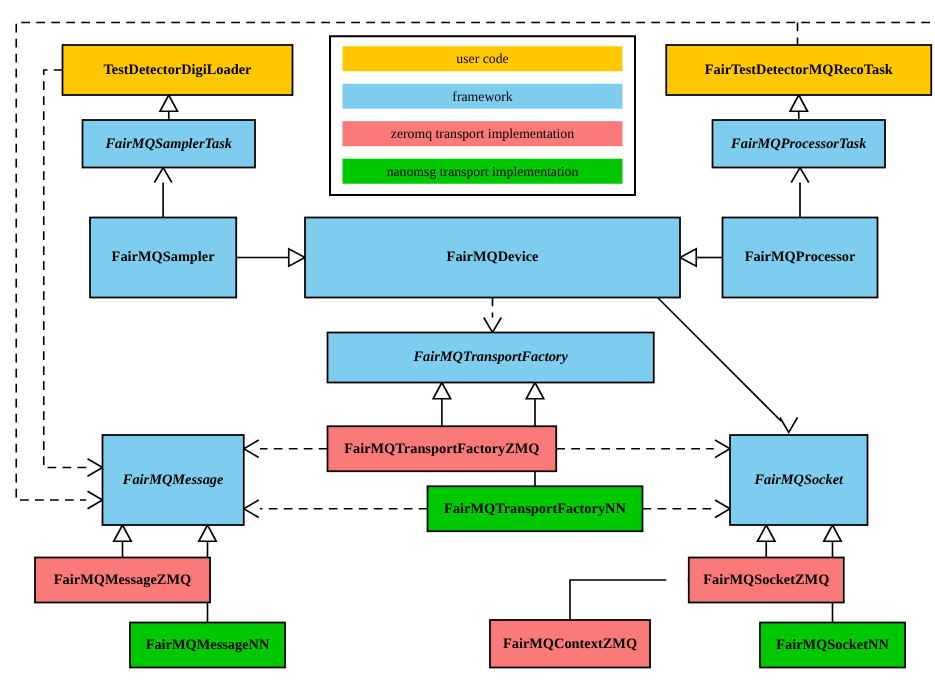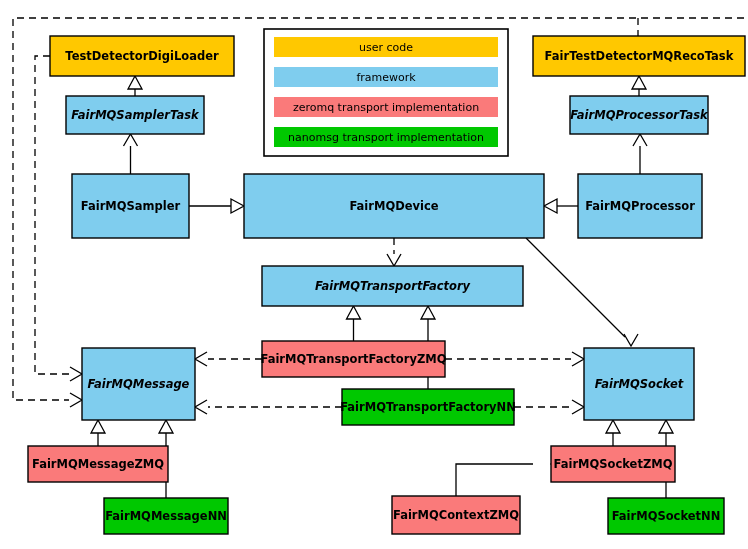--- a/index.html
+++ b/index.html
@@ -1,18 +1,18 @@
 <!DOCTYPE html>
 <html><head>
 <meta charset="utf-8">
 <style>
   html,body{margin:0;padding:0;background:#ffffff;}
   body{width:748px;height:549px;overflow:hidden;
        font-family:"DejaVu Sans","Liberation Sans",sans-serif;}
-  #stage{position:relative;width:748px;height:519px;}
+  #stage{position:relative;width:748px;height:519px;font-family:Liberation Serif, serif;}
   svg{position:absolute;left:0;top:0;width:748px;height:549px;}
   .cls-rect{stroke:#000000;stroke-width:1.4;}
   .cls-label{font-size:11.5px;font-weight:bold;text-anchor:middle;
              dominant-baseline:central;fill:#000000;}
   .cls-label.abstract{font-style:italic;}
   .legend-label{font-size:11px;text-anchor:middle;dominant-baseline:central;
                 fill:#000000;font-weight:normal;}
   .edge{stroke:#000000;stroke-width:1.3;fill:none;}
   .edge.dashed{stroke-dasharray:7,5;}
   .head{stroke:#000000;stroke-width:1.3;}

